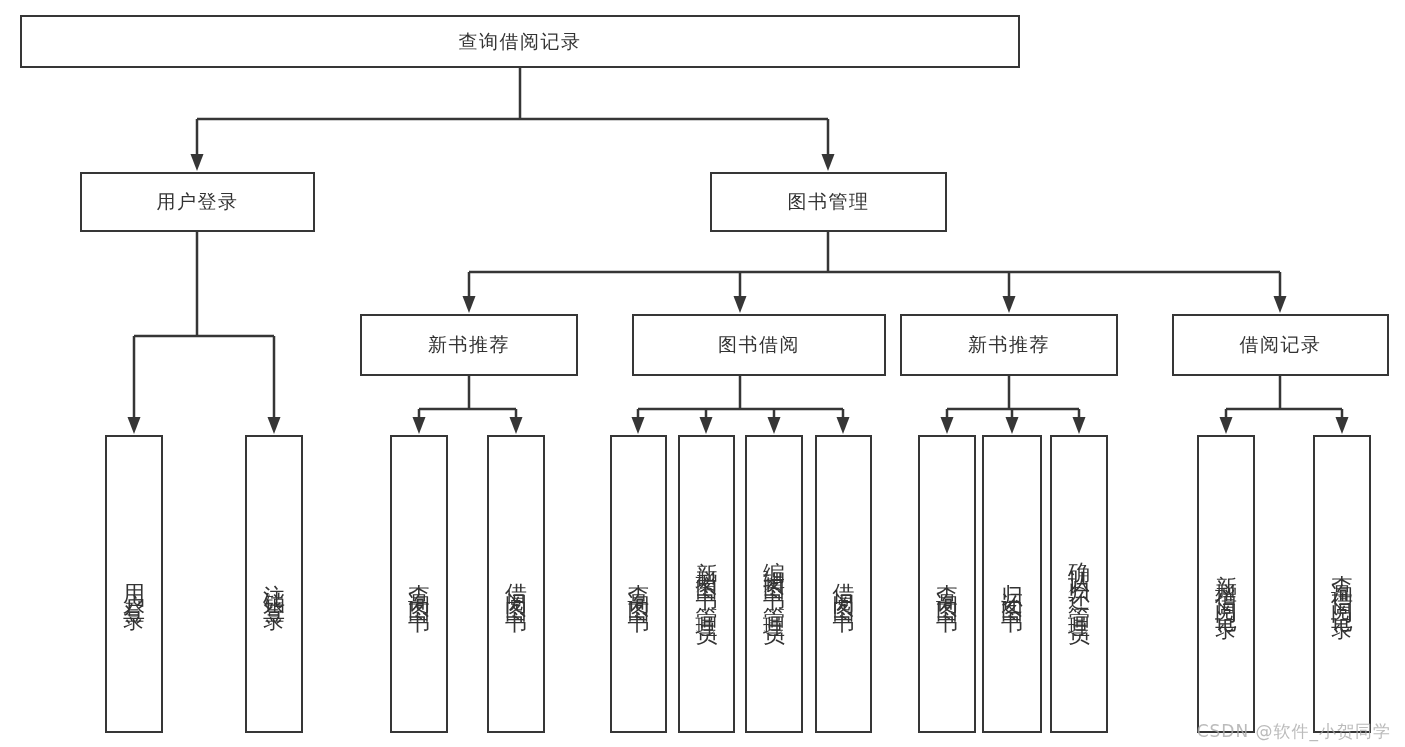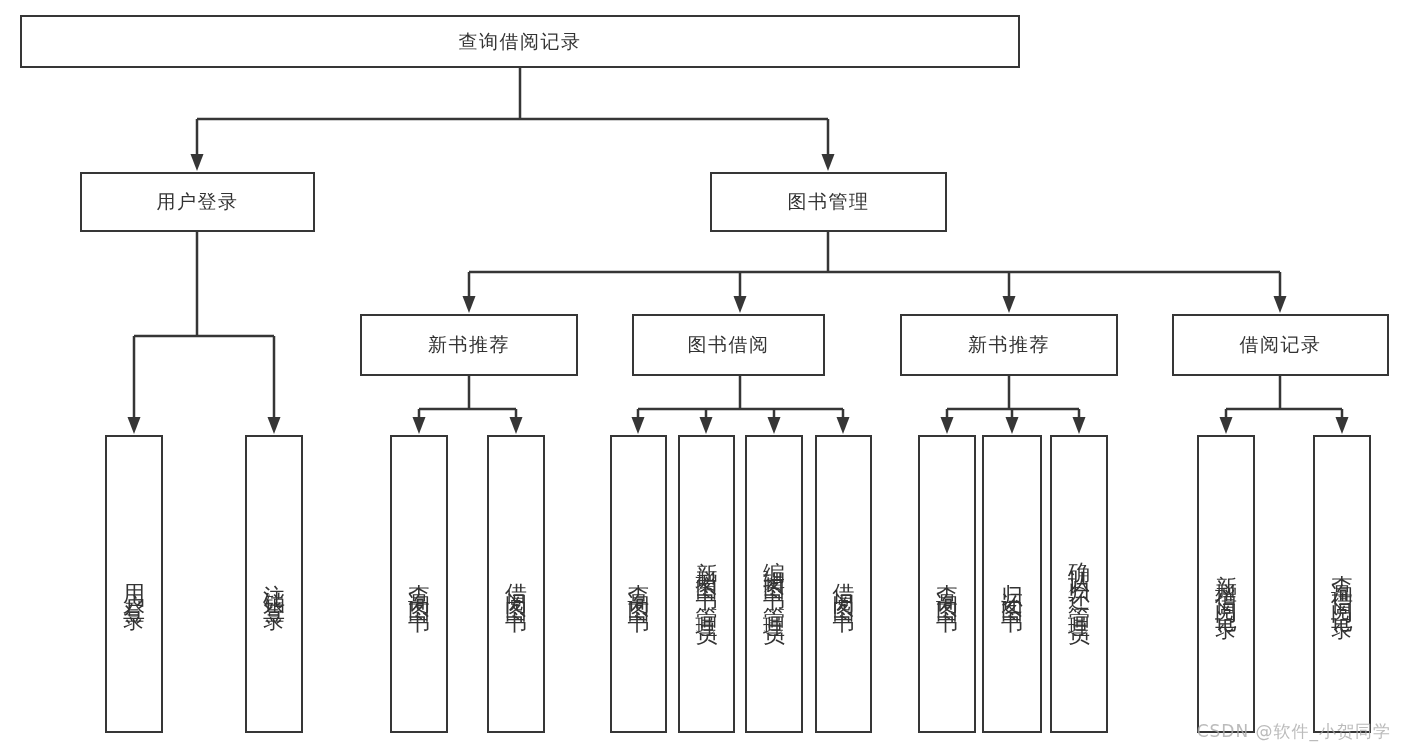--- a/index.html
+++ b/index.html
@@ -107,21 +107,21 @@
   <div class="node node-h" style="left:80px; top:172px; width:235px; height:60px;">
     <span>用户登录</span>
   </div>
   <div class="node node-h" style="left:710px; top:172px; width:237px; height:60px;">
     <span>图书管理</span>
   </div>
 
   <div class="node node-h" style="left:360px; top:314px; width:218px; height:62px;">
     <span>新书推荐</span>
   </div>
-  <div class="node node-h" style="left:632px; top:314px; width:193px; height:62px;">
+  <div class="node node-h" style="left:632px; top:314px; width:254px; height:62px;">
     <span>图书借阅</span>
   </div>
   <div class="node node-h" style="left:900px; top:314px; width:218px; height:62px;">
     <span>新书推荐</span>
   </div>
   <div class="node node-h" style="left:1172px; top:314px; width:217px; height:62px;">
     <span>借阅记录</span>
   </div>
 
   <div class="node node-v" style="left:105px; top:435px; width:58px; height:298px;">

